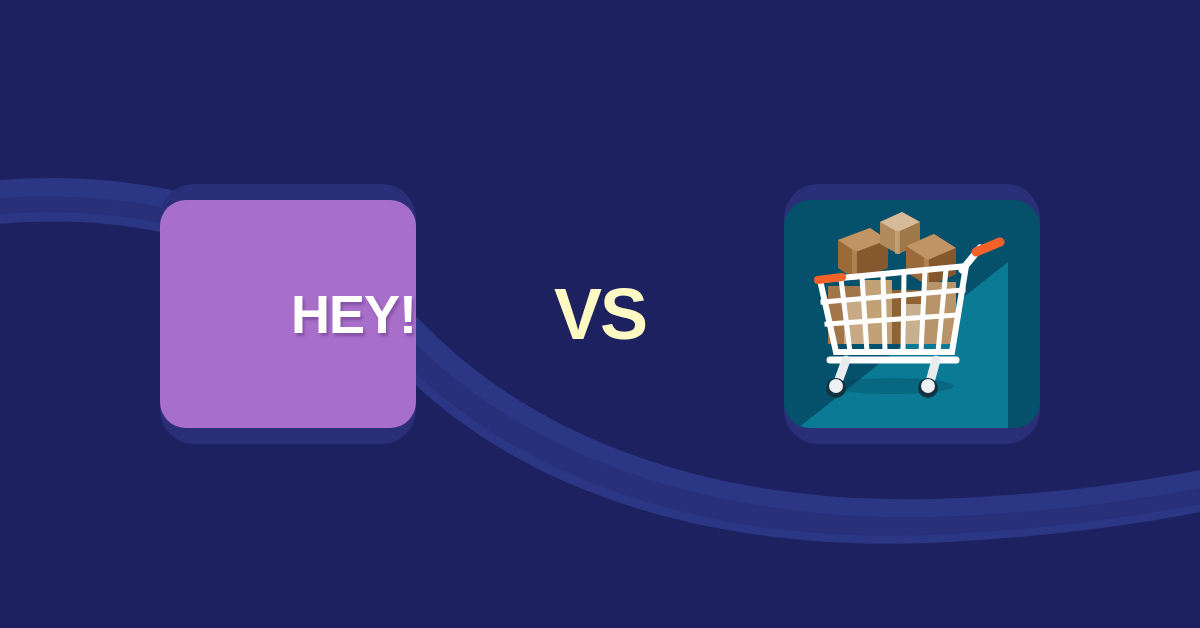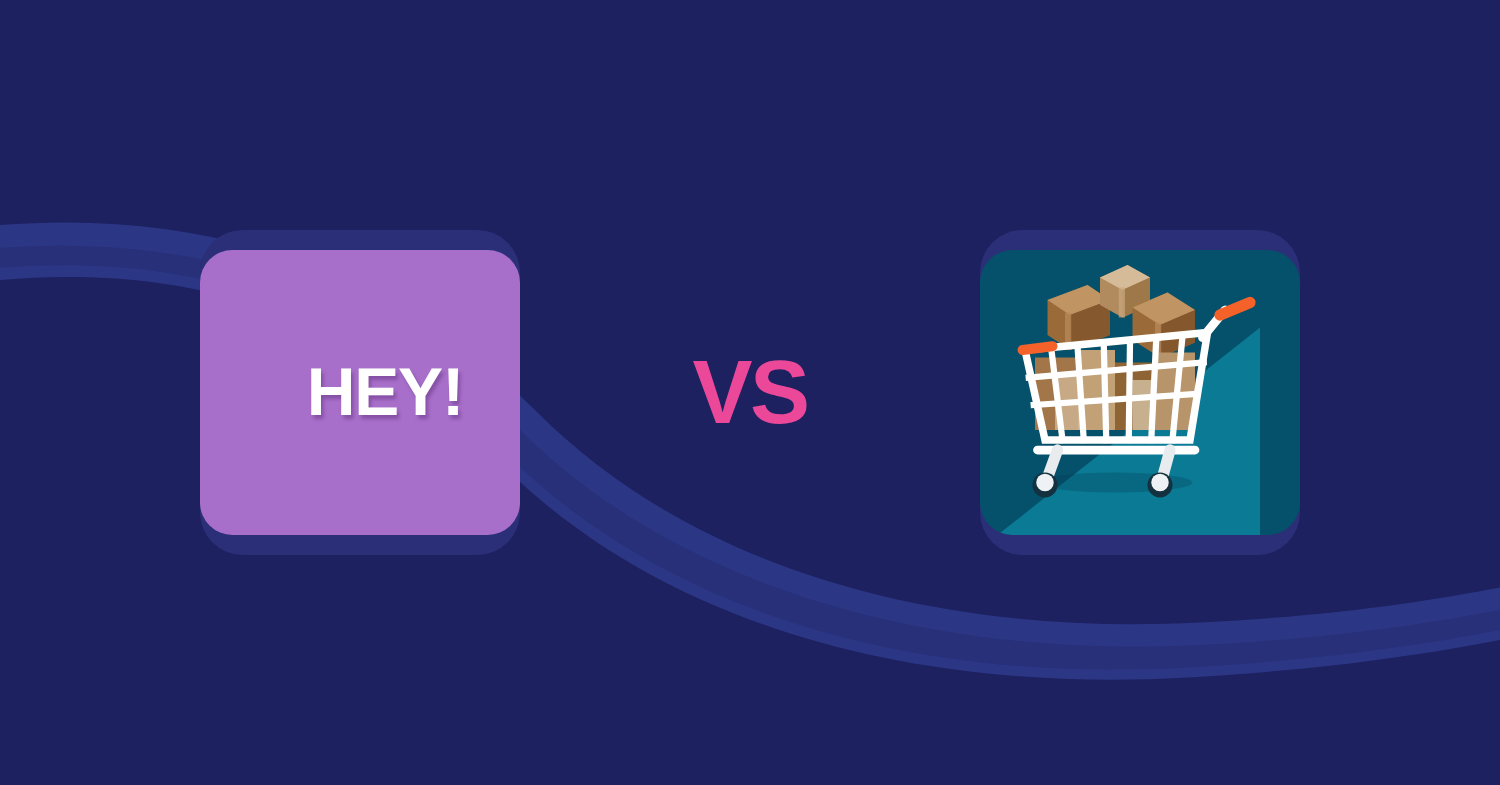--- a/index.html
+++ b/index.html
@@ -53,21 +53,21 @@
     z-index: 3;
   }
   .tile-inner {
     width: 268px;
     height: 228px;
     border-radius: 26px;
     overflow: hidden;
     position: relative;
     display: flex;
     align-items: center;
-    justify-content: center;
+    justify-content: flex-end;
     padding-left: 40px;
   }
 
   
   .tile-hey {
     background: #a86fca;
   }
   .hey-text {
     font-family: "Liberation Sans", sans-serif;
     font-weight: bold;
@@ -95,21 +95,21 @@
     width: 368px;
     display: flex;
     align-items: center;
     justify-content: center;
     z-index: 3;
   }
   .vs-text {
     font-family: "Liberation Sans", sans-serif;
     font-weight: bold;
     font-size: 72px;
-    color: #ec4899;
+    color: #fef9c3;
     letter-spacing: -2px;
     line-height: 1;
     user-select: none;
   }
 </style>
 </head>
 <body>
 
 <div id="comparison-banner">
 

